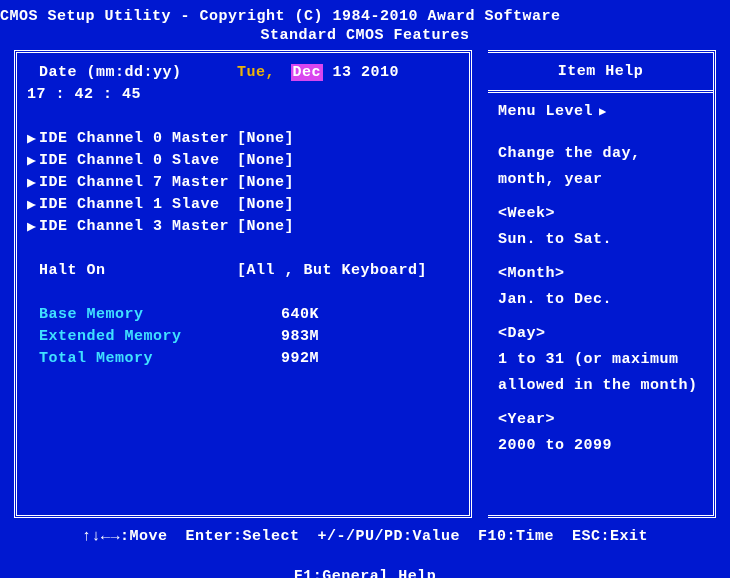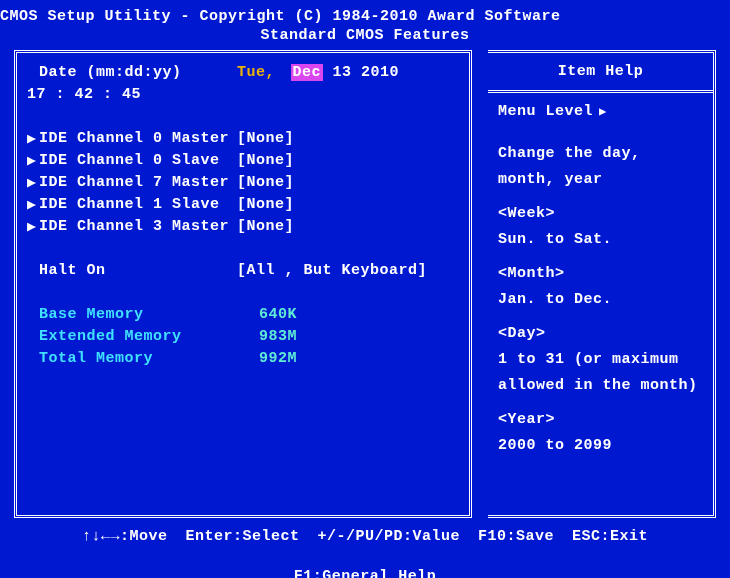--- a/index.html
+++ b/index.html
@@ -29,21 +29,21 @@
 .main { flex: 1; }
 .help { width: 228px; border-left: none; padding: 8px 10px; }
 .row { display: flex; align-items: center; height: 22px; }
 .label { width: 210px; display: flex; align-items: center; }
 .tri { display:inline-block; width: 12px; }
 .val { flex: 1; }
 .bracket { color: #ffffff; }
 .date-day { color: #eab308; margin-right: 6px; }
 .hl { background: #d946ef; color: #ffffff; padding: 0 2px; }
 .mem-label { color: #40e0ff; }
-.mem-val { color: #5eead4; text-align: center; padding-right: 140px; }
+.mem-val { color: #ffffff; text-align: right; padding-right: 140px; }
 .help-title { text-align: center; border-bottom: 3px double #fff; margin: -8px -10px 10px; padding: 10px 0; }
 .help-row { margin-bottom: 21px; display:flex; align-items:center; gap:6px; }
 .help-block { margin-bottom: 8px; line-height: 26px; }
 .chev { font-size: 12px; }
 .footer {
   color: #ffffff;
   padding: 8px 14px 0;
   text-align: center;
   line-height: 22px;
 }
@@ -174,18 +174,18 @@
       <div>2000 to 2099</div>
     </div>
   </div>
 </div>
 
 <div class="footer">
   <div class="footer-line">
     <span>↑↓←→:Move</span>
     <span>Enter:Select</span>
     <span>+/-/PU/PD:Value</span>
-    <span>F10:Save</span>
+    <span>F10:Time</span>
     <span>ESC:Exit</span>
     <span>F1:General Help</span>
   </div>
 
 </div>
 
 </body></html>

